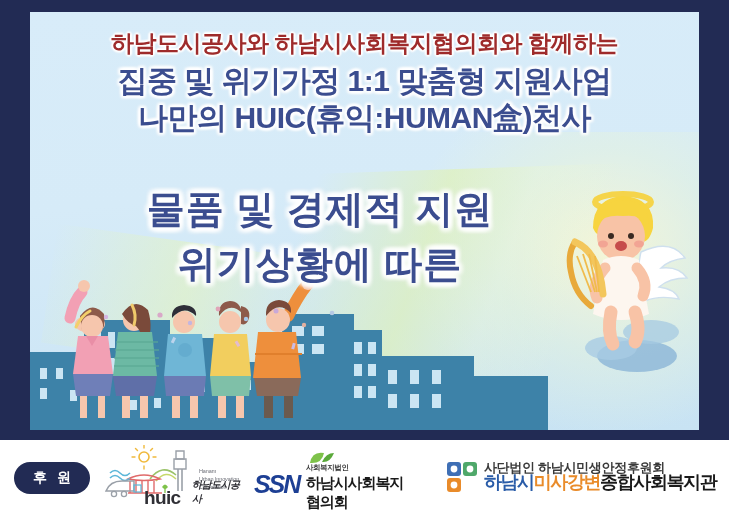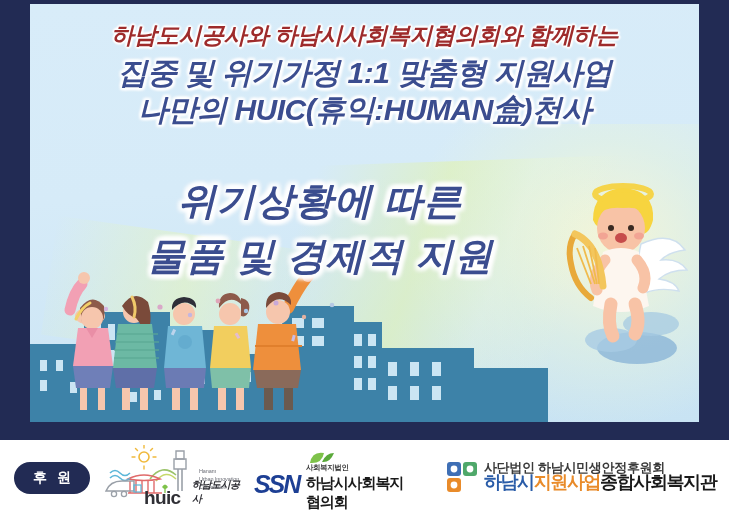--- a/index.html
+++ b/index.html
@@ -27,26 +27,25 @@
     top: 0;
     width: 729px;
     height: 440px;
     background: #222b54;
   }
 
   
   .canvas {
     position: absolute;
     left: 30px;
-    top: 4px;
+    top: 12px;
     width: 669px;
     height: 418px;
     overflow: hidden;
     background: linear-gradient(175deg, #d8ecf9 0%, #d6ebf8 42%, #cfe7f6 72%, #c8e3f3 100%);
-    font-style: italic;
   }
 
   
   .glow-warm {
     position: absolute;
     right: -40px;
     top: 120px;
     width: 330px;
     height: 300px;
     background: radial-gradient(ellipse at 60% 40%, rgba(255,250,205,0.75) 0%, rgba(233,245,215,0.45) 40%, rgba(216,236,249,0) 72%);
@@ -408,22 +407,22 @@
       </g>
     </svg>
 
     <div class="headline">
       <div class="line-kicker">하남도시공사와 하남시사회복지협의회와 함께하는</div>
       <div class="line-main">집중 및 위기가정 1:1 맞춤형 지원사업</div>
       <div class="line-main tight">나만의 HUIC(휴익:HUMAN盒)천사</div>
     </div>
 
     <div class="slogan">
+      <div class="slogan-line">물품 및 경제적 지원</div>
       <div class="slogan-line">위기상황에 따른</div>
-      <div class="slogan-line">물품 및 경제적 지원</div>
     </div>
 
   </div>
 
   <div class="footer">
 
     <div style="width:14px"></div>
 
     <div class="badge">후 원</div>
 
@@ -506,20 +505,20 @@
         <svg width="34" height="32" viewBox="0 0 34 32" style="position:absolute;left:2px;top:6px">
           <rect x="1" y="1" width="14" height="14" rx="3" fill="#3f6fb5"></rect>
           <rect x="17" y="1" width="14" height="14" rx="3" fill="#4fa86a"></rect>
           <rect x="1" y="17" width="14" height="14" rx="3" fill="#e98b2a"></rect>
           <circle cx="8" cy="8" r="3.4" fill="#ffffff"></circle>
           <circle cx="24" cy="8" r="3.4" fill="#ffffff"></circle>
           <circle cx="8" cy="24" r="3.4" fill="#ffffff"></circle>
         </svg>
         <div class="mis-small">사단법인 하남시민생안정후원회</div>
         <div class="mis-kr">
-          <span class="blue">하남시</span><span class="orange">지원사업</span><span class="dark">종합사회복지관</span>
+          <span class="blue">하남시</span><span class="orange">미사강변</span><span class="dark">종합사회복지관</span>
         </div>
       </div>
     </div>
 
   </div>
 
 </div>
 
 </body></html>

